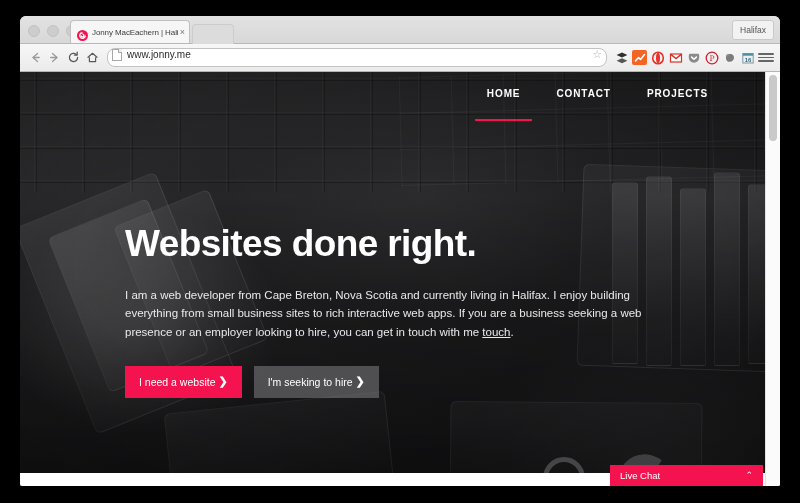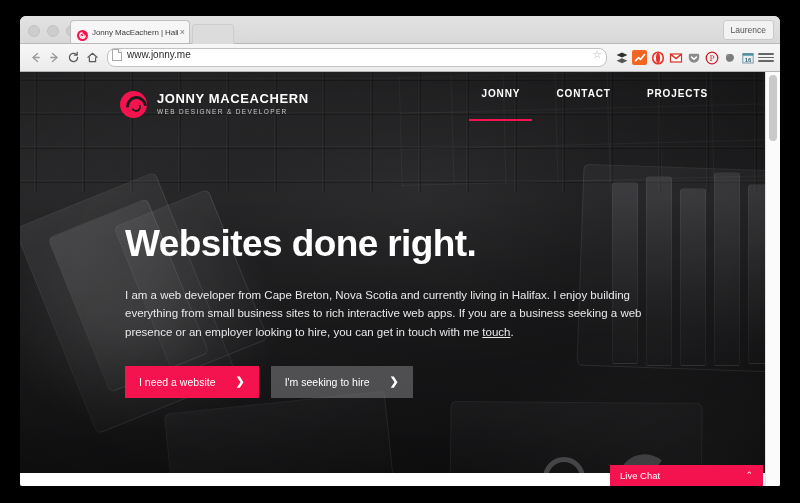--- a/index.html
+++ b/index.html
@@ -445,21 +445,21 @@
   }
   .cta-row {
     display: flex;
     gap: 12px;
     margin-top: 24px;
   }
   .btn {
     height: 32px;
     display: flex;
     align-items: center;
-    gap: 20px;
+    gap: 3px;
     padding: 0 14px;
     font-size: 10.5px;
     color: #ffffff;
     white-space: nowrap;
     border: none;
   }
   .btn .chev { font-size: 11px; font-weight: bold; }
   .btn-primary { background: #f5134f; }
   .btn-secondary { background: rgba(150,150,155,0.45); }
 
@@ -533,21 +533,21 @@
           <path d="M8.2 5.5a2.7 2.7 0 1 1-2.7-2.7" stroke="#fff" stroke-width="1.4" fill="none"></path>
           <path d="M4.1 5.5a1.4 1.4 0 1 0 1.4-1.4" stroke="#fff" stroke-width="1.2" fill="none"></path>
         </svg>
       </span>
       <span class="tab-title">Jonny MacEachern | Halifax</span>
       <span class="tab-close">×</span>
     </div>
 
     <div class="tab-ghost"></div>
 
-    <div class="profile-btn">Laurence</div>
+    <div class="profile-btn">Halifax</div>
   </div>
 
   <div class="toolbar">
     <span class="navbtn">
       <svg width="13" height="13" viewBox="0 0 13 13">
           <path d="M8.5 2.5L4 6.5l4.5 4" stroke="currentColor" stroke-width="1.3" fill="none" stroke-linecap="round" stroke-linejoin="round"></path>
           <path d="M4.2 6.5h6" stroke="currentColor" stroke-width="1.3" stroke-linecap="round"></path>
         </svg>
     </span>
     <span class="navbtn">
@@ -651,29 +651,22 @@
       <div class="bottle bt5"></div>
     </div>
     <div class="vignette"></div>
 
     <div class="quark-mark"></div>
 
     <div class="c-mark"></div>
     <div class="a-mark">a</div>
 
     <div class="site-header">
-      <div class="brand">
-        <span class="brand-mark"></span>
-        <span>
-          <div class="brand-name">JONNY MACEACHERN</div>
-          <div class="brand-tag">WEB DESIGNER &amp; DEVELOPER</div>
-        </span>
-      </div>
       <nav class="site-nav">
-        <a class="nav-item active">JONNY</a>
+        <a class="nav-item active">HOME</a>
         <a class="nav-item">CONTACT</a>
         <a class="nav-item">PROJECTS</a>
       </nav>
     </div>
 
     <div class="hero">
       <h1>Websites done right.</h1>
       <p><span>I am a web developer from Cape Breton, Nova Scotia and currently living in Halifax. I enjoy building everything from small business sites to rich interactive web apps. If you are a business seeking a web presence or an employer looking to hire, you can get in touch with me </span><a href="#">touch</a><span>.</span></p>
       <div class="cta-row">
         <button class="btn btn-primary">

